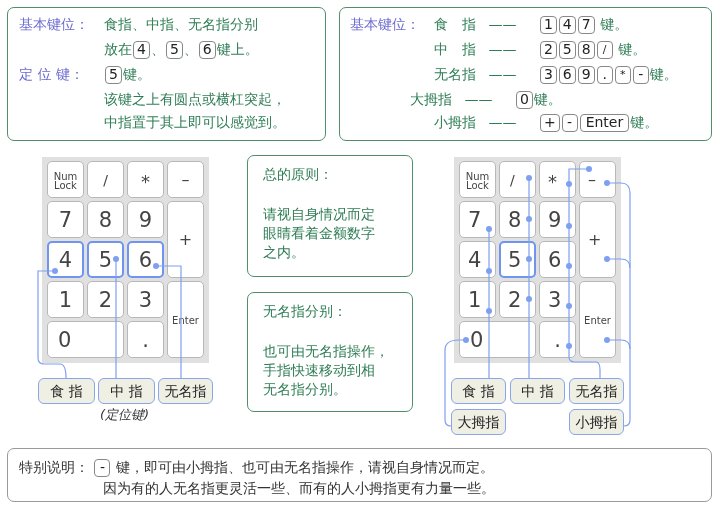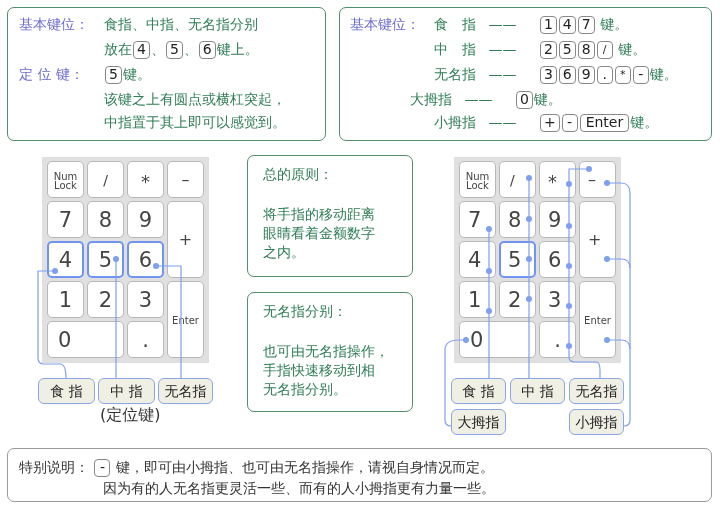--- a/index.html
+++ b/index.html
@@ -63,21 +63,21 @@
   <span class="kc">0</span><span>键。</span>
 </div>
 <div class="txt green" style="left:434px;top:113px;">
   <span style="display:inline-block;width:50px;">小拇指</span>
   <span style="display:inline-block;width:46px;">——</span>
   <span class="kc">+</span><span class="kc">-</span><span class="kc" style="padding:0 5px;">Enter</span><span>键。</span>
 </div>
 
 <div class="panel" style="left:247px;top:155px;width:166px;height:122px;"></div>
 <div class="txt green" style="left:263px;top:165px;">总的原则：</div>
-<div class="txt green" style="left:263px;top:205px;">将手指的移动距离</div>
+<div class="txt green" style="left:263px;top:205px;">请视自身情况而定</div>
 <div class="txt green" style="left:263px;top:224px;">眼睛看着金额数字</div>
 <div class="txt green" style="left:263px;top:243px;">之内。</div>
 
 <div class="panel" style="left:247px;top:292px;width:166px;height:120px;"></div>
 <div class="txt green" style="left:263px;top:302px;">无名指分别：</div>
 <div class="txt green" style="left:263px;top:342px;">也可由无名指操作，</div>
 <div class="txt green" style="left:263px;top:361px;text-align:center;">手指快速移动到相</div>
 <div class="txt green" style="left:263px;top:380px;">无名指分别。</div>
 
 <div class="pad" style="left:42px;top:157px;width:167px;height:206px;"></div>
@@ -147,21 +147,21 @@
   <g fill="#7f9ff0">
     <circle cx="55" cy="271" r="3"></circle>
     <circle cx="116" cy="259" r="3"></circle>
     <circle cx="156" cy="266" r="3"></circle>
   </g>
 </svg>
 
 <div class="tag" style="left:38px;top:378px;width:57px;">食 指</div>
 <div class="tag" style="left:98px;top:378px;width:57px;">中 指</div>
 <div class="tag" style="left:158px;top:378px;width:55px;">无名指</div>
-<div class="txt dark" style="left:100px;top:406px;font-size:16px;">(定位键)</div>
+<div class="txt dark" style="left:100px;top:406px;font-size:13px;font-style:italic;">(定位键)</div>
 
 <div class="pad" style="left:454px;top:157px;width:167px;height:206px;"></div>
 <div class="key nl" style="left:459px;top:161px;width:37px;height:37px;">
     <span class="lbl" style="top:10px;">Num</span>
     <span class="lbl" style="top:19px;">Lock</span>
   </div>
 <div class="key" style="left:499px;top:161px;width:37px;height:37px;font-size:14px;text-align:left;">
     <span class="lbl" style="top:10px;left:10px;">/</span>
   </div>
 <div class="key" style="left:539px;top:161px;width:37px;height:37px;font-size:18px;text-align:left;">

